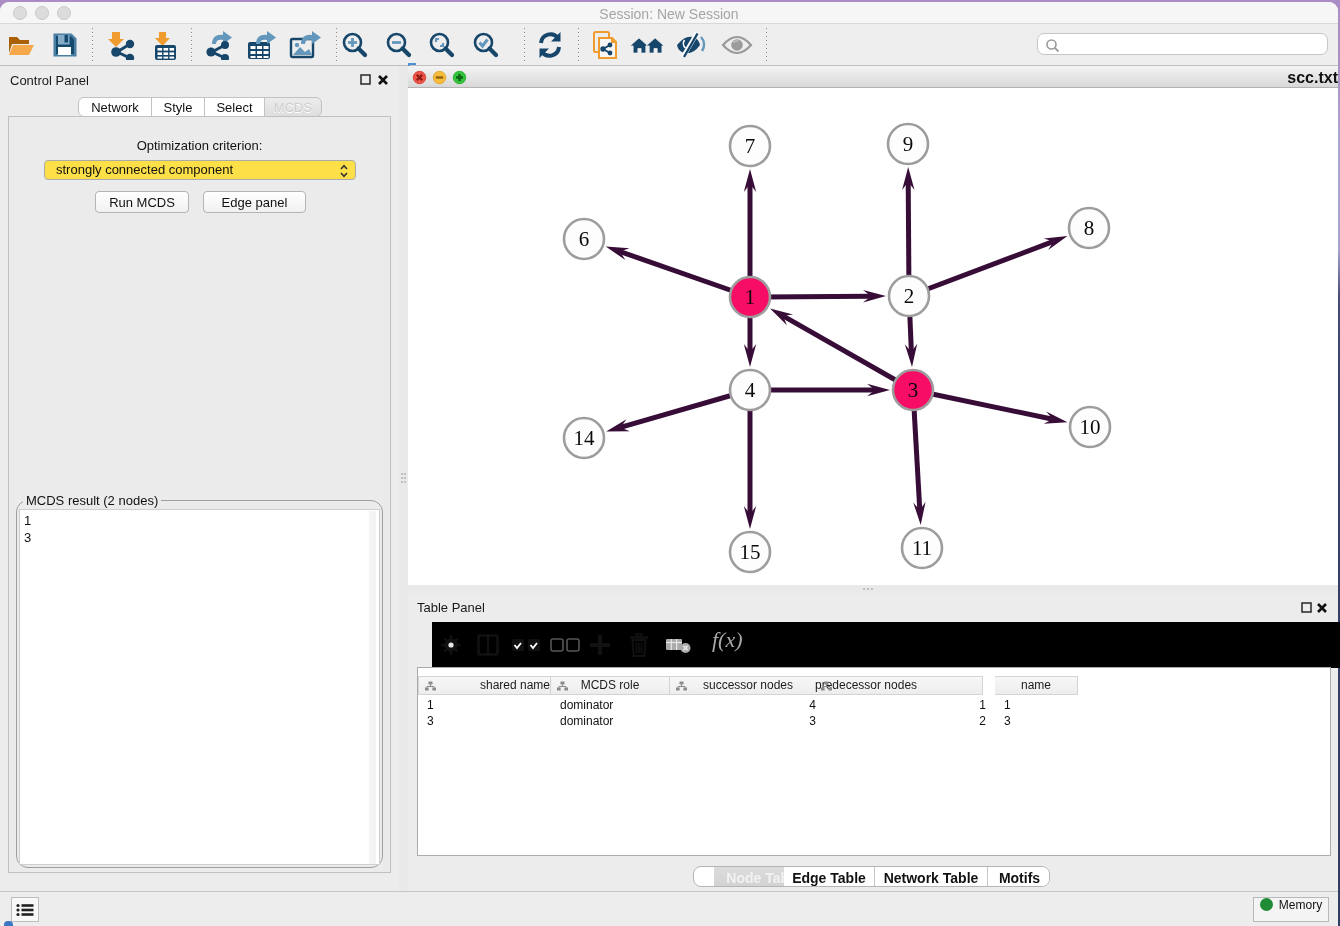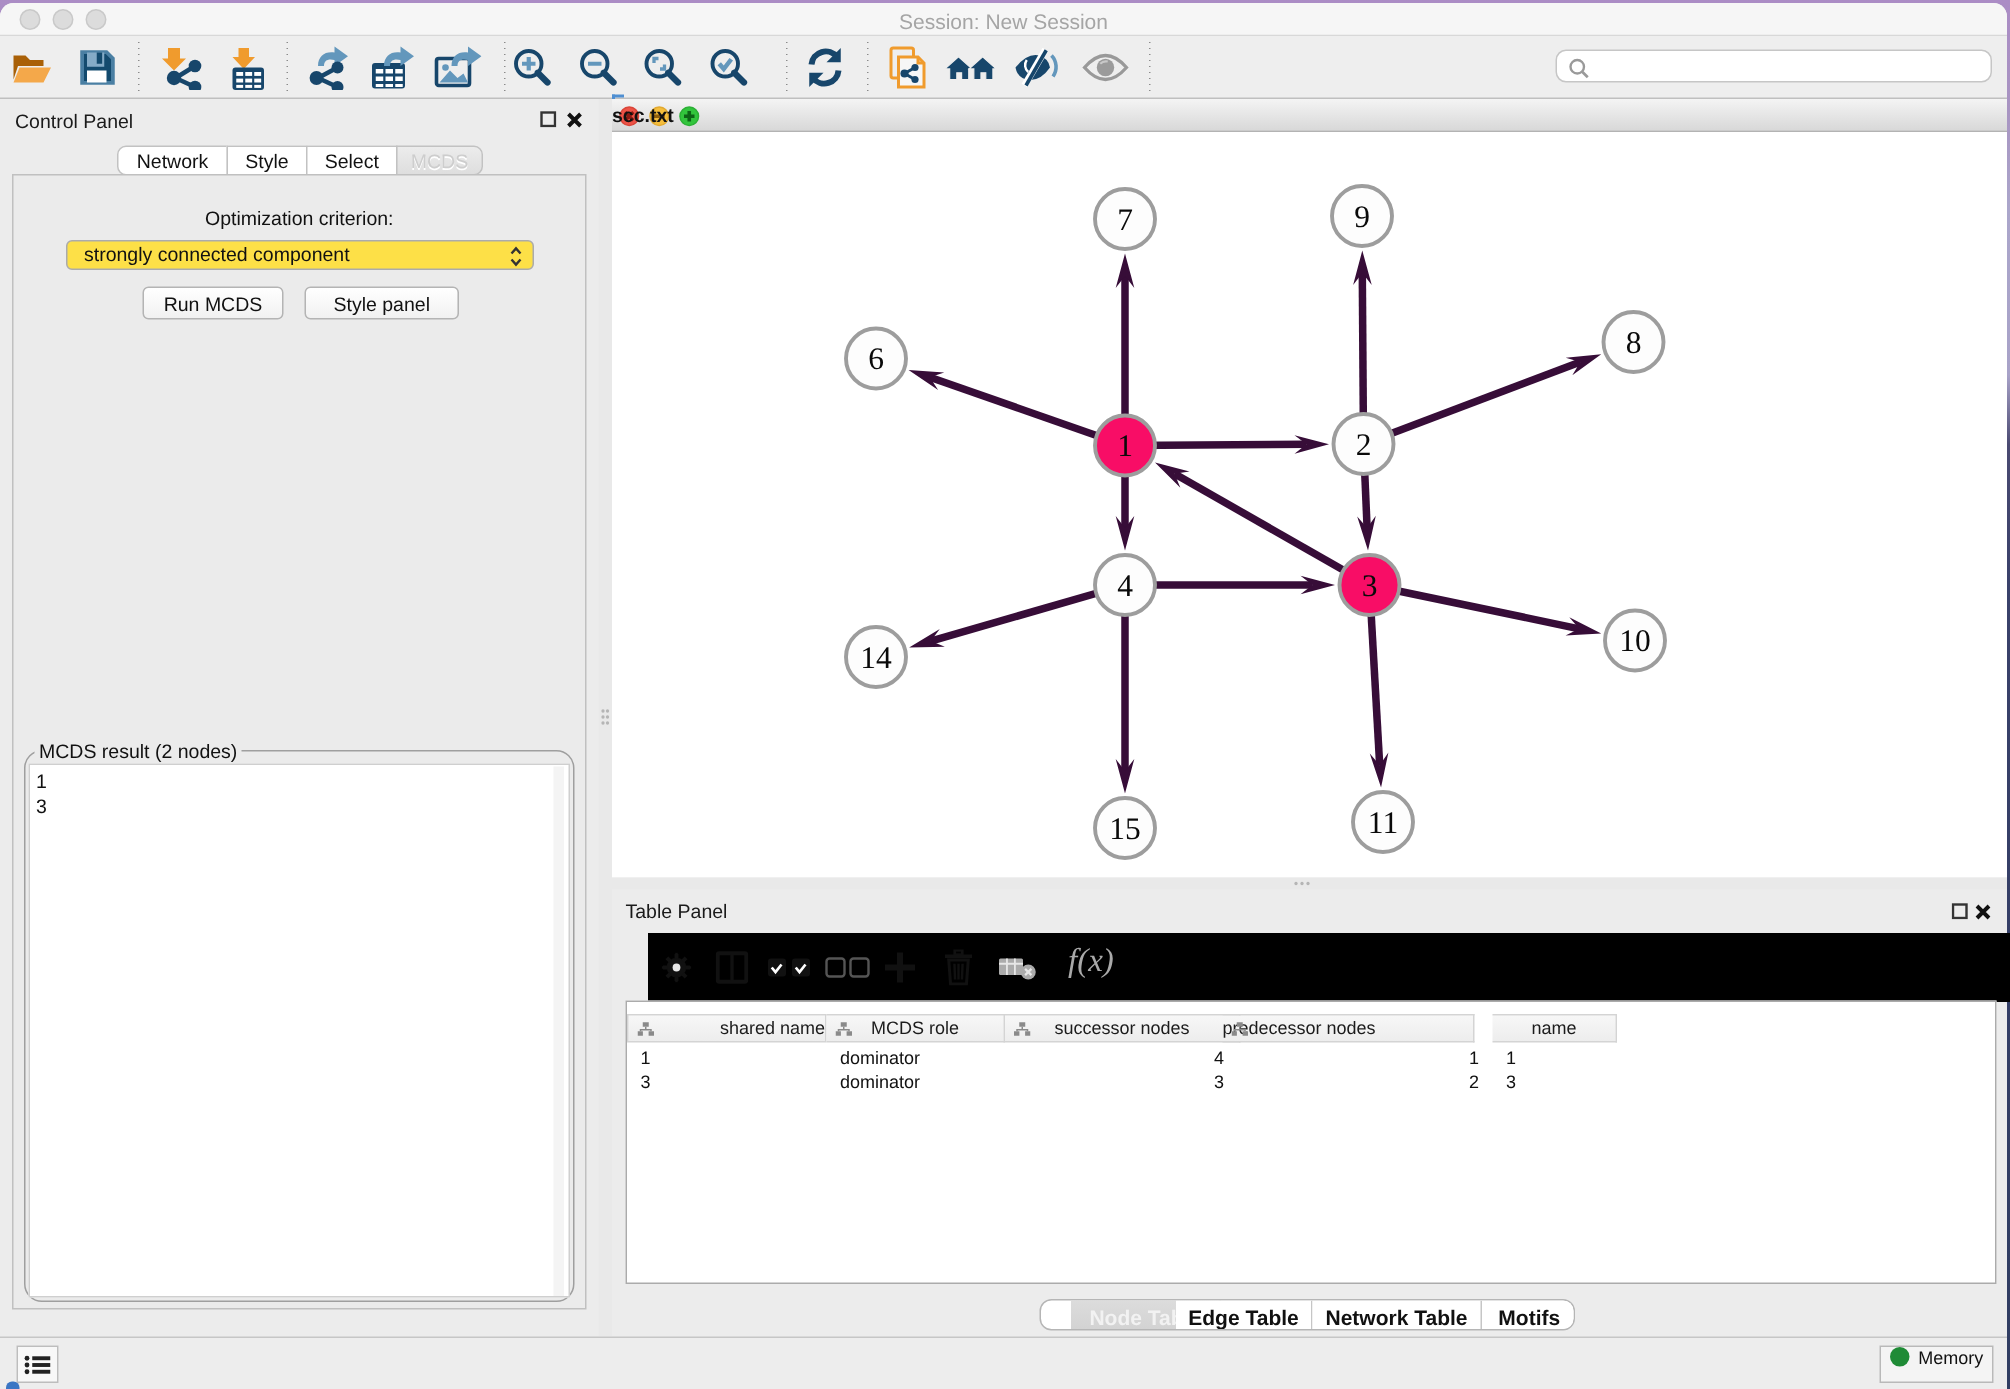--- a/index.html
+++ b/index.html
@@ -18,21 +18,21 @@
 .tab{position:absolute;top:0;height:20px;background:#fff;border:1px solid #c2c2c2;display:flex;align-items:center;justify-content:center}
 .cpbody{position:absolute;left:8px;top:50px;width:383px;height:757px;background:#ebebeb;border:1px solid #c0c0c0}
 .combo{position:absolute;left:44px;top:94px;width:312px;height:20px;background:#fde047;border:1px solid #ababab;border-radius:4px;font-size:13px;color:#111;line-height:18px;padding-left:11px}
 .btn{position:absolute;top:125px;height:22px;background:linear-gradient(#ffffff,#f1f1f1);border:1px solid #b4b4b4;border-radius:4px;font-size:13px;color:#111;display:flex;align-items:center;justify-content:center}
 .groupbox{position:absolute;left:16px;top:434px;width:367px;height:368px;border:1px solid #9f9f9f;border-radius:12px}
 .grouplabel{position:absolute;left:6px;top:-8px;background:#ebebeb;padding:0 3px;font-size:13px;color:#111}
 .groupwhite{position:absolute;left:2px;top:8px;width:361px;height:356px;background:#fff;border:1px solid #cfcfcf}
 .splitv{position:absolute;left:399px;top:66px;width:9px;height:825px;background:#e9e9e9}
 .frame{position:absolute;left:408px;top:66px;width:930px;height:519px}
 .ftitle{position:absolute;left:0;top:0;width:930px;height:22px;background:linear-gradient(#f4f4f4,#d8d8d8);border-bottom:1px solid #b3b3b3}
-.ftext{position:absolute;top:3px;left:0;width:930px;text-align:left;font-size:13px;font-weight:bold;color:#111}
+.ftext{position:absolute;top:3px;left:0;width:930px;text-align:right;font-size:16px;font-weight:bold;color:#111}
 .canvas{position:absolute;left:0;top:22px;width:930px;height:497px;background:#fff}
 .splith{position:absolute;left:408px;top:585px;width:930px;height:8px;background:#e9e9e9}
 .tp{position:absolute;left:408px;top:593px;width:930px;height:298px;background:#ececec}
 .tph{position:absolute;left:9px;top:7px;font-size:13px;color:#1a1a1a}
 .tptools{position:absolute;left:24px;top:29px;width:912px;height:46px;background:#000000}
 .twhite{position:absolute;left:9px;top:74px;width:914px;height:189px;background:#fff;border:1px solid #ababab}
 .thcell{position:absolute;top:8px;height:19px;background:linear-gradient(#f7f7f7,#ededed);border:1px solid #d4d4d4;border-left:none;font-size:12px;color:#1c1c1c}
 .trow{position:absolute;left:1px;font-size:12px;color:#111;height:16px}
 .btabs{position:absolute;left:285px;top:273px;height:21px;border:1px solid #b5b5b5;border-radius:8px;background:#fff;overflow:hidden;font-size:14px;font-weight:bold}
 .btab{position:absolute;top:0;height:21px;display:flex;align-items:center;justify-content:center;color:#111}
@@ -247,21 +247,21 @@
       <div class="tab" style="left:204px;width:61px;background:#fff;color:#111;border-radius:0">Select</div>
       <div class="tab" style="left:264px;width:58px;background:linear-gradient(#ececec,#dedede);color:#cdcdcd;text-shadow:0 1px 0 #fff;border-radius:0 6px 6px 0">MCDS</div>
     </div>
     <div class="cpbody"></div>
     <div style="position:absolute;left:0;top:72px;width:399px;text-align:center;font-size:13px;color:#111">Optimization criterion:</div>
     <div class="combo">strongly connected component<svg width="10" height="14" viewBox="0 0 10 14" style="position:absolute;right:6px;top:3px">
         <path d="M2,5 L5,1.6 L8,5" fill="none" stroke="#333" stroke-width="1.6"></path>
         <path d="M2,9 L5,12.4 L8,9" fill="none" stroke="#333" stroke-width="1.6"></path>
       </svg></div>
     <div class="btn" style="left:95px;width:94px">Run MCDS</div>
-    <div class="btn" style="left:203px;width:103px">Style panel</div>
+    <div class="btn" style="left:203px;width:103px">Edge panel</div>
     <div class="groupbox">
       <div class="grouplabel">MCDS result (2 nodes)</div>
       <div class="groupwhite">
         <div style="position:absolute;left:4px;top:3px;font-size:13px;color:#111;line-height:16.5px">1<br>3</div>
         <div style="position:absolute;right:3px;top:1px;width:7px;height:353px;background:#f4f4f4"></div>
       </div>
     </div>
   </div>
 <div class="splitv"></div>
 <svg width="7" height="12" viewBox="0 0 7 12" style="position:absolute;left:400px;top:472px">

